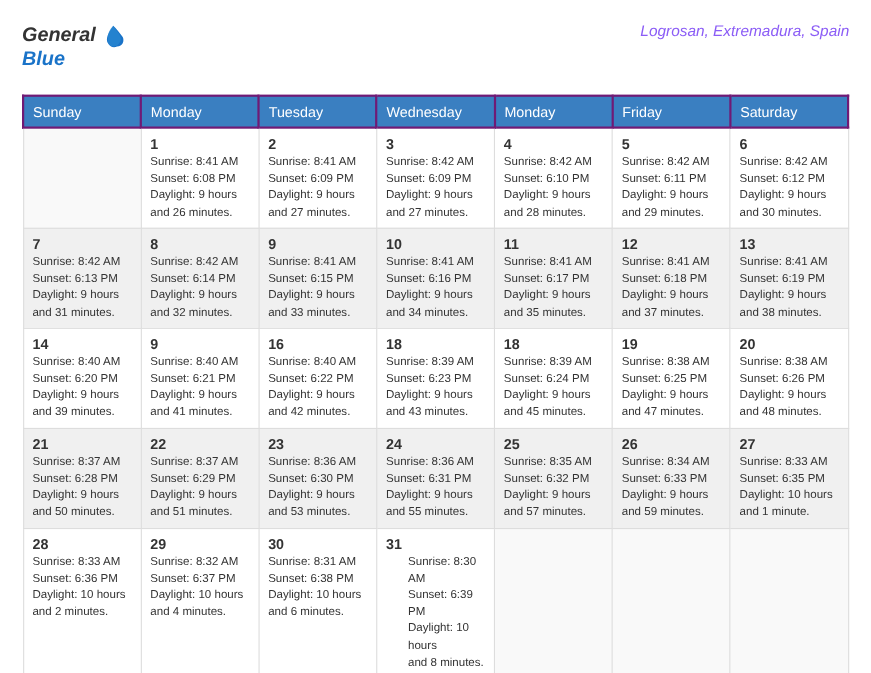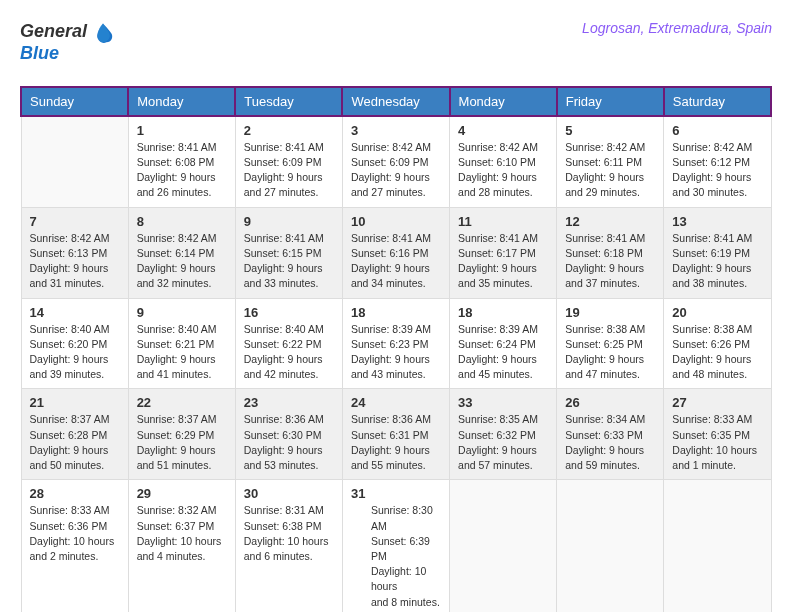--- a/index.html
+++ b/index.html
@@ -300,21 +300,21 @@
 and 53 minutes.</div>
         </td>
         <td>
           <span class="day-number">24</span>
           <div class="day-info" style="white-space: pre-line;">Sunrise: 8:36 AM
 Sunset: 6:31 PM
 Daylight: 9 hours
 and 55 minutes.</div>
         </td>
         <td>
-          <span class="day-number">33</span>
+          <span class="day-number">25</span>
           <div class="day-info" style="white-space: pre-line;">Sunrise: 8:35 AM
 Sunset: 6:32 PM
 Daylight: 9 hours
 and 57 minutes.</div>
         </td>
         <td>
           <span class="day-number">26</span>
           <div class="day-info" style="white-space: pre-line;">Sunrise: 8:34 AM
 Sunset: 6:33 PM
 Daylight: 9 hours

